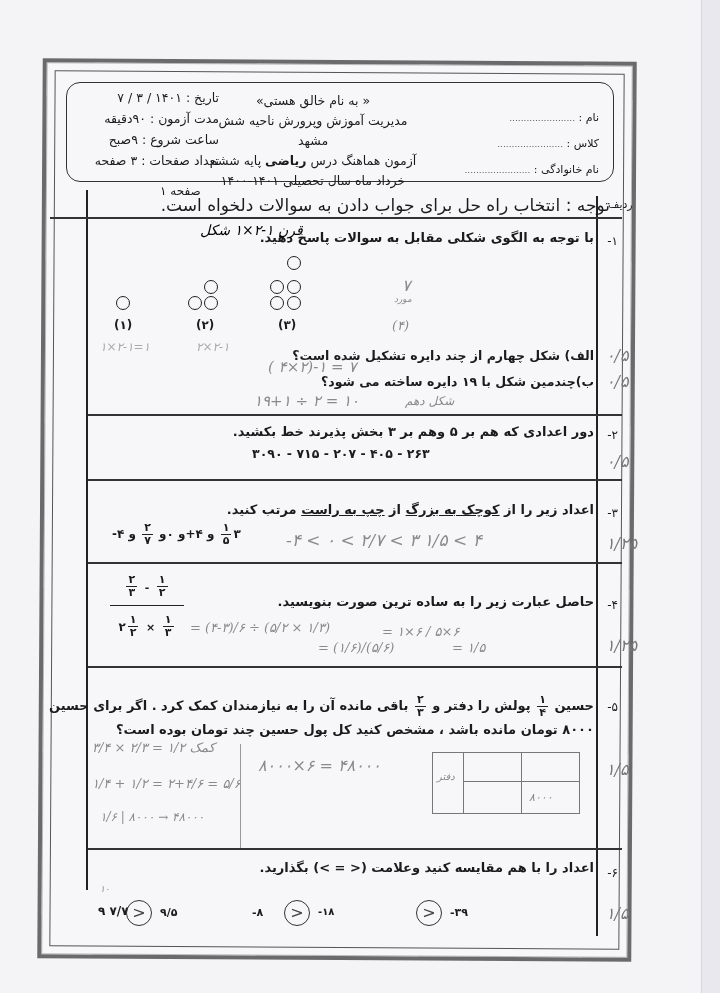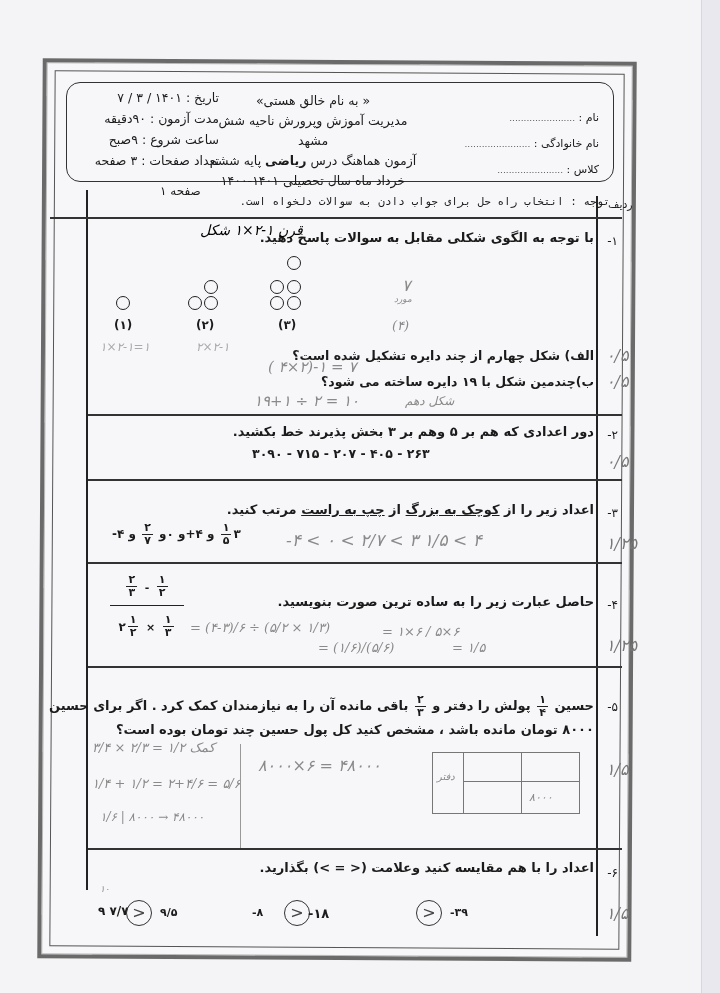--- a/index.html
+++ b/index.html
@@ -24,21 +24,21 @@
   .hdr-center { position:absolute; right:190px; top:8px; width:220px; text-align:center; font-size:12.5px; line-height:20px; }
   .hdr-left { position:absolute; left:12px; top:4px; width:140px; font-size:12.5px; line-height:21px; text-align:right; }
   .bold { font-weight:bold; }
   .dots { letter-spacing:1px; color:#555; font-size:9px; }
   .page-label { position:absolute; left:160px; top:184px; font-size:12px; direction:rtl; }
 
   .vline { position:absolute; background:#222; width:2px; }
   .hline { position:absolute; background:#333; height:2px; }
 
   .col-head-radif { position:absolute; left:608px; top:198px; font-size:11px; direction:rtl; }
-  .note { position:absolute; right:110px; top:195px; font-size:11px; direction:rtl;font-family:Liberation Mono, monospace; }
+  .note { position:absolute; right:110px; top:195px; font-size:17px; direction:rtl; }
 
   .qnum { position:absolute; left:596px; font-size:12px; direction:rtl; width:22px; text-align:right; }
   .qtext { position:absolute; direction:rtl; font-size:13px; font-weight:bold; white-space:nowrap; }
   .score { position:absolute; left:606px; font-family:"DejaVu Serif", serif; color:#777; font-size:16px; font-style:italic; direction:rtl; }
   .hand { position:absolute; color:#8a8a8a; font-family:"DejaVu Serif", serif; font-style:italic; white-space:nowrap; direction:ltr; }
   .hand-rtl { direction:rtl; }
 
   .circle { position:absolute; width:12px; height:12px; border:1.5px solid #222; border-radius:50%; }
   .fig-label { position:absolute; font-size:12px; font-weight:bold; }
 
@@ -56,22 +56,22 @@
 
 <div class="page-edge"></div>
 
 <div class="outer-frame">
   <div class="frame-inner"></div>
 </div>
 
 <div class="header-box">
   <div class="hdr-right">
     <div><span>نام :</span> <span class="dots">.......................</span></div>
+    <div><span>کلاس :</span> <span class="dots">.......................</span></div>
     <div><span>نام خانوادگی :</span> <span class="dots">.......................</span></div>
-    <div><span>کلاس :</span> <span class="dots">.......................</span></div>
   </div>
   <div class="hdr-center">
     <div>« به نام خالق هستی»</div>
     <div>مدیریت آموزش وپرورش ناحیه شش مشهد</div>
     <div><span>آزمون هماهنگ درس</span> <span class="bold">ریاضی</span> <span>پایه ششم</span></div>
     <div>خرداد ماه سال تحصیلی ۱۴۰۱-۱۴۰۰</div>
   </div>
   <div class="hdr-left">
     <div><span>تاریخ :</span> <span>۱۴۰۱ / ۳ / ۷</span></div>
     <div><span>مدت آزمون :</span> <span>۹۰دقیقه</span></div>
@@ -224,18 +224,18 @@
 <div class="qnum" style="top:866px;">۶-</div>
 <div class="qtext" style="right:126px; top:860px;text-align:center;">اعداد را با هم مقایسه کنید وعلامت (&lt; = &gt;) بگذارید.</div>
 
 <div class="qtext" style="left:98px; top:904px; font-size:12px; direction:ltr;">۹ ۷/۷</div>
 <div class="hand" style="left:100px; top:884px; font-size:9px;">۱۰</div>
 <div class="compare-circle" style="left:126px; top:900px;">&gt;</div>
 <div class="qtext" style="left:160px; top:906px; font-size:11px; direction:ltr;">۹/۵</div>
 
 <div class="qtext" style="left:252px; top:906px; font-size:11px; direction:ltr;">-۸</div>
 <div class="compare-circle" style="left:284px; top:900px;">&gt;</div>
-<div class="qtext" style="left:308px; top:906px; font-size:13px; direction:ltr;">-۱۸</div>
+<div class="qtext" style="left:318px; top:906px; font-size:10px; direction:ltr;">-۱۸</div>
 
 <div class="compare-circle" style="left:416px; top:900px;">&gt;</div>
 <div class="qtext" style="left:450px; top:906px; font-size:11px; direction:ltr;">-۳۹</div>
 
 <div class="score" style="top:904px;">۱/۵</div>
 
 </body></html>

